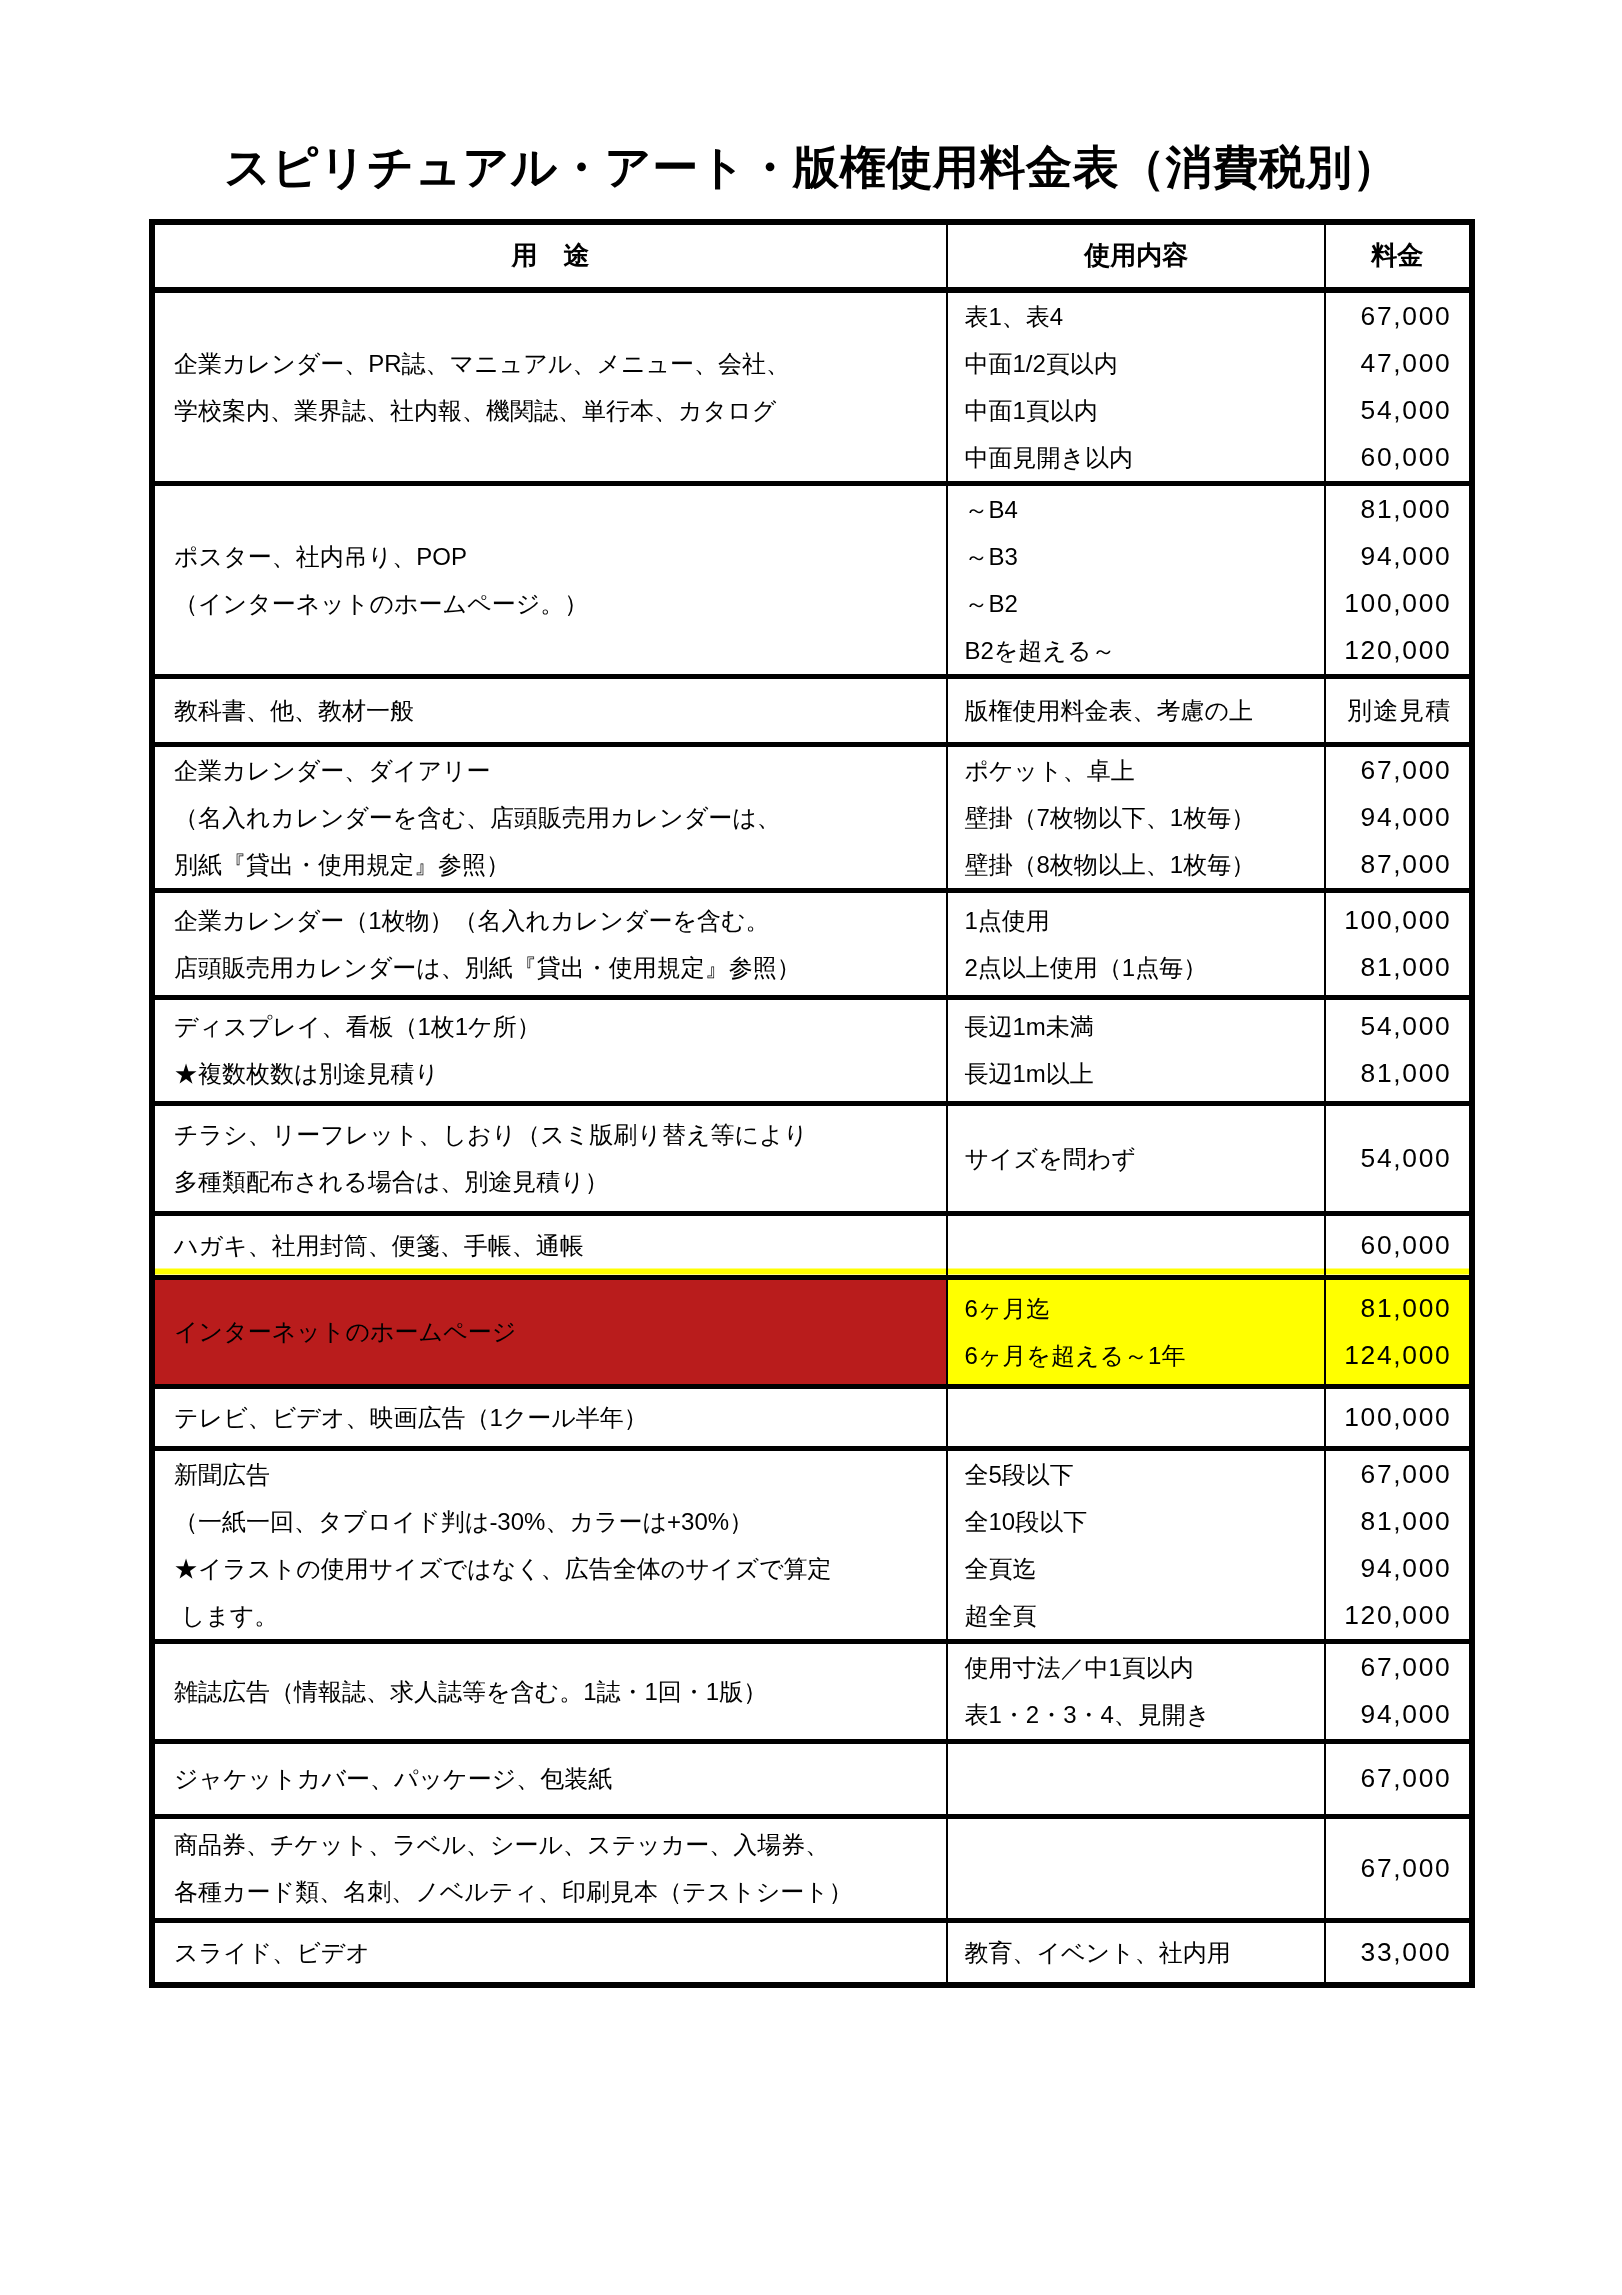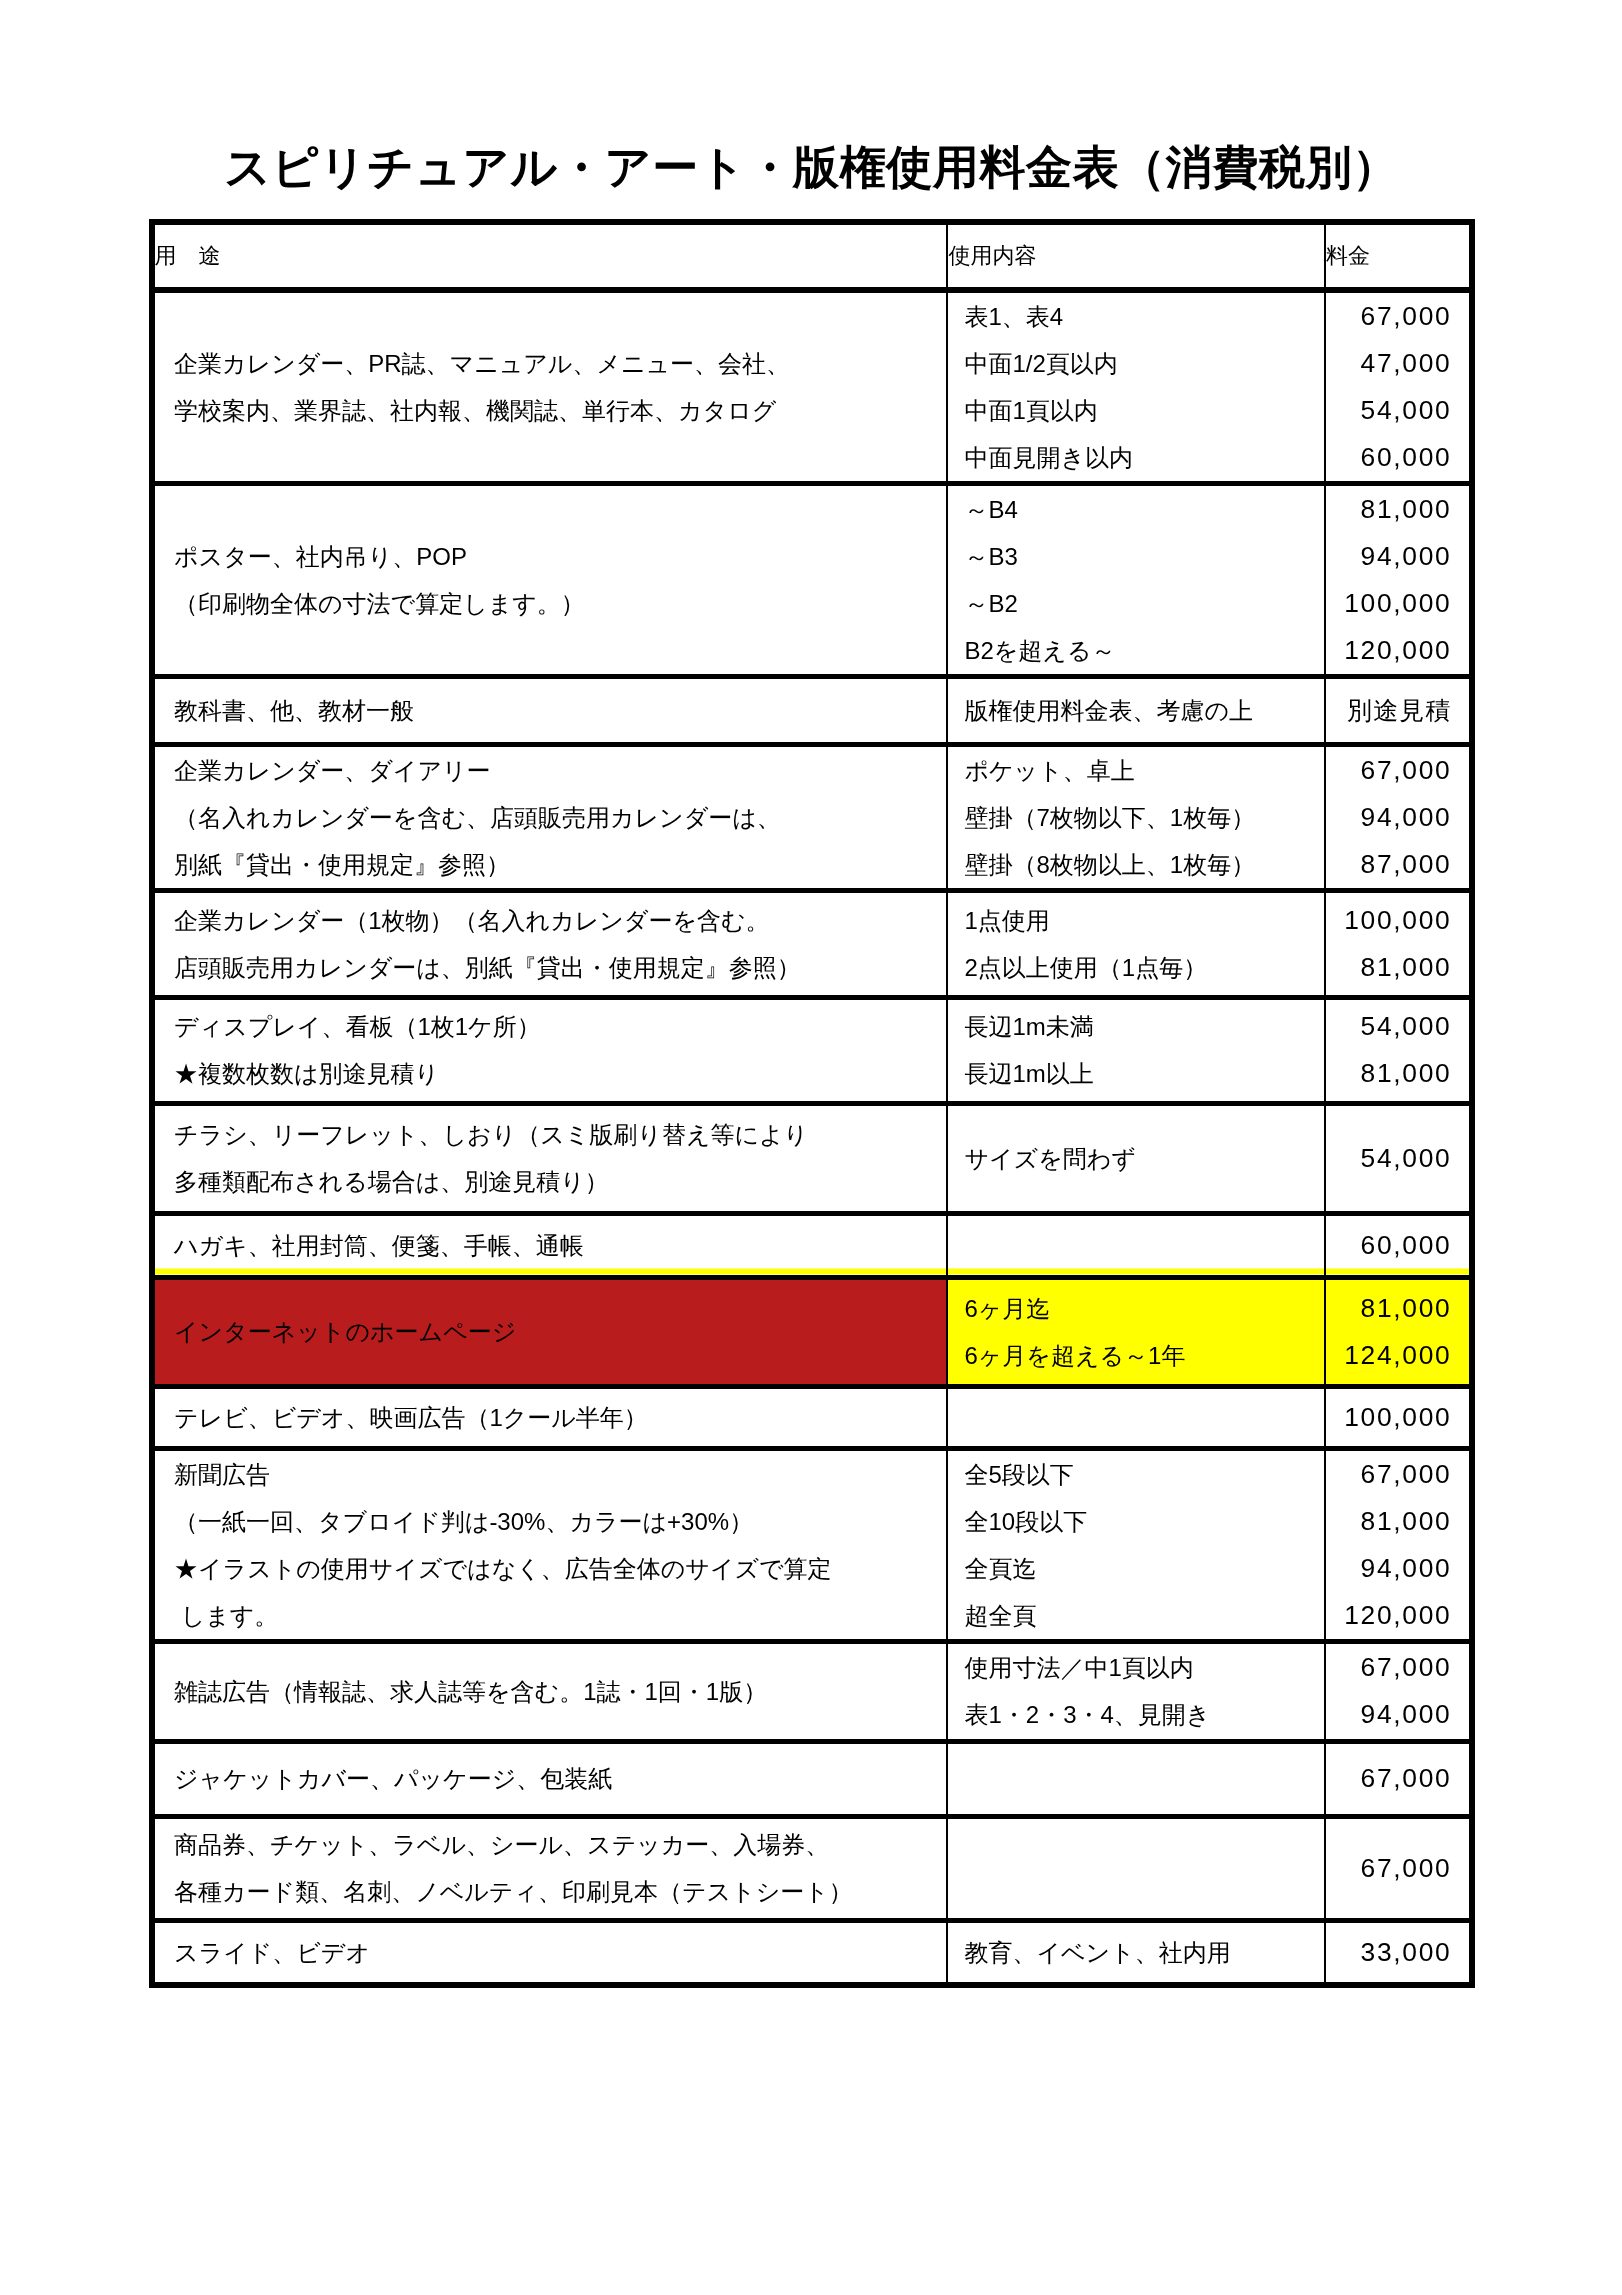--- a/index.html
+++ b/index.html
@@ -38,23 +38,23 @@
     border-top: 5.2px solid #000;
     vertical-align: middle;
     padding: 0;
     background: #ffffff;
   }
   th:first-child, td:first-child { border-left: none; }
   thead th { border-top: none; border-bottom: 6.9px solid #000; }
 
   thead tr { height: 68px; }
   th {
-    font-size: 22px;
-    font-weight: normal;
-    text-align: left;
+    font-size: 26px;
+    font-weight: bold;
+    text-align: center;
     white-space: pre;
   }
 
   .cell-line {
     line-height: 47px;
     font-size: 24px;
     white-space: pre;
   }
   td.usage   { text-align: left;  padding-left: 19.5px;  padding-right: 5.7px; }
   td.content { text-align: left;  padding-left: 16px;  padding-right: 14px; }
@@ -104,21 +104,21 @@
           <td class="price">
             <div class="cell-line">67,000</div>
             <div class="cell-line">47,000</div>
             <div class="cell-line">54,000</div>
             <div class="cell-line">60,000</div>
           </td>
         </tr>
         <tr style="height: 185px;">
           <td class="usage">
             <div class="cell-line">ポスター、社内吊り、POP</div>
-            <div class="cell-line">（印刷物全体の寸法で算定します。）</div>
+            <div class="cell-line">（インターネットのホームページ。）</div>
           </td>
           <td class="content">
             <div class="cell-line">～B4</div>
             <div class="cell-line">～B3</div>
             <div class="cell-line">～B2</div>
             <div class="cell-line">B2を超える～</div>
           </td>
           <td class="price">
             <div class="cell-line">81,000</div>
             <div class="cell-line">94,000</div>

